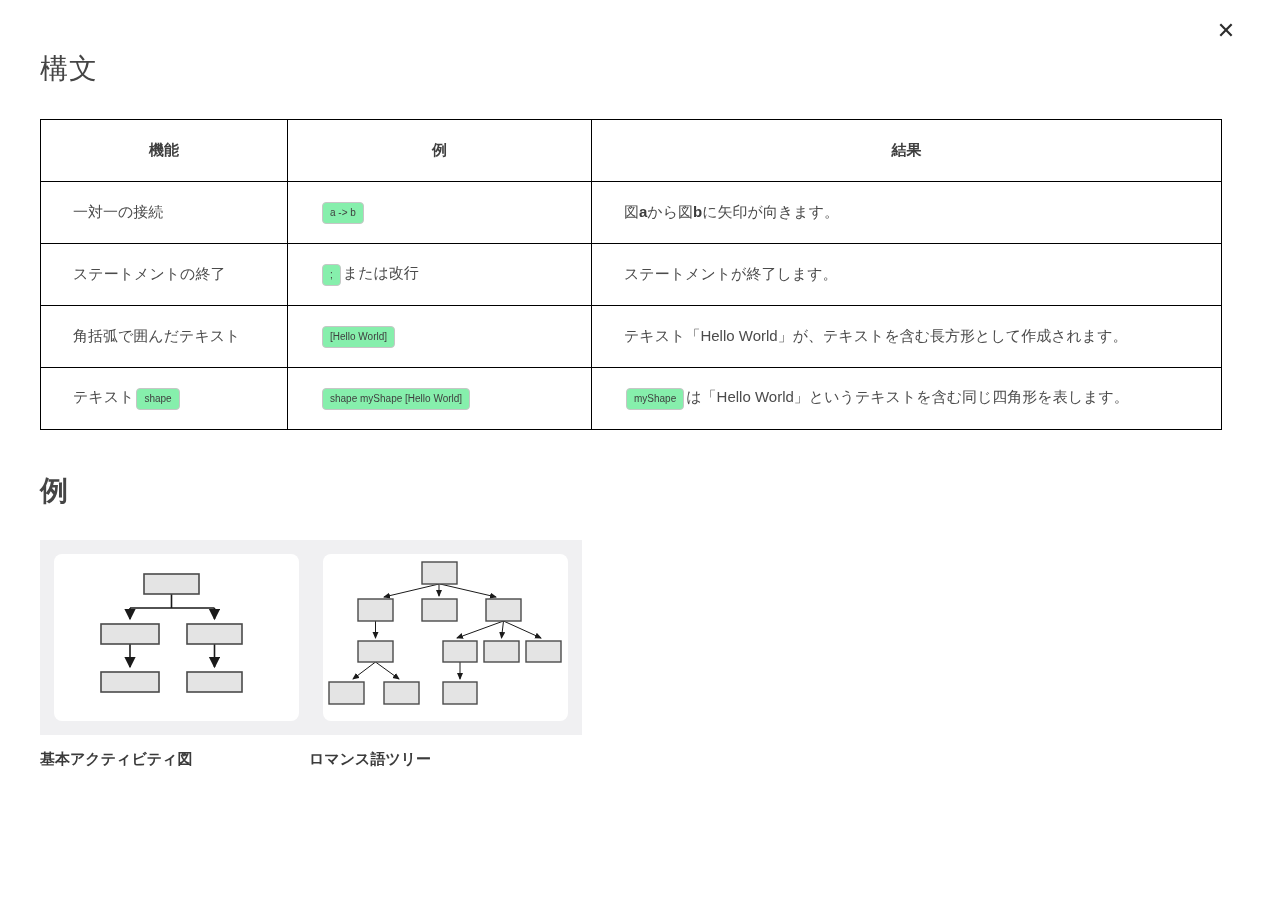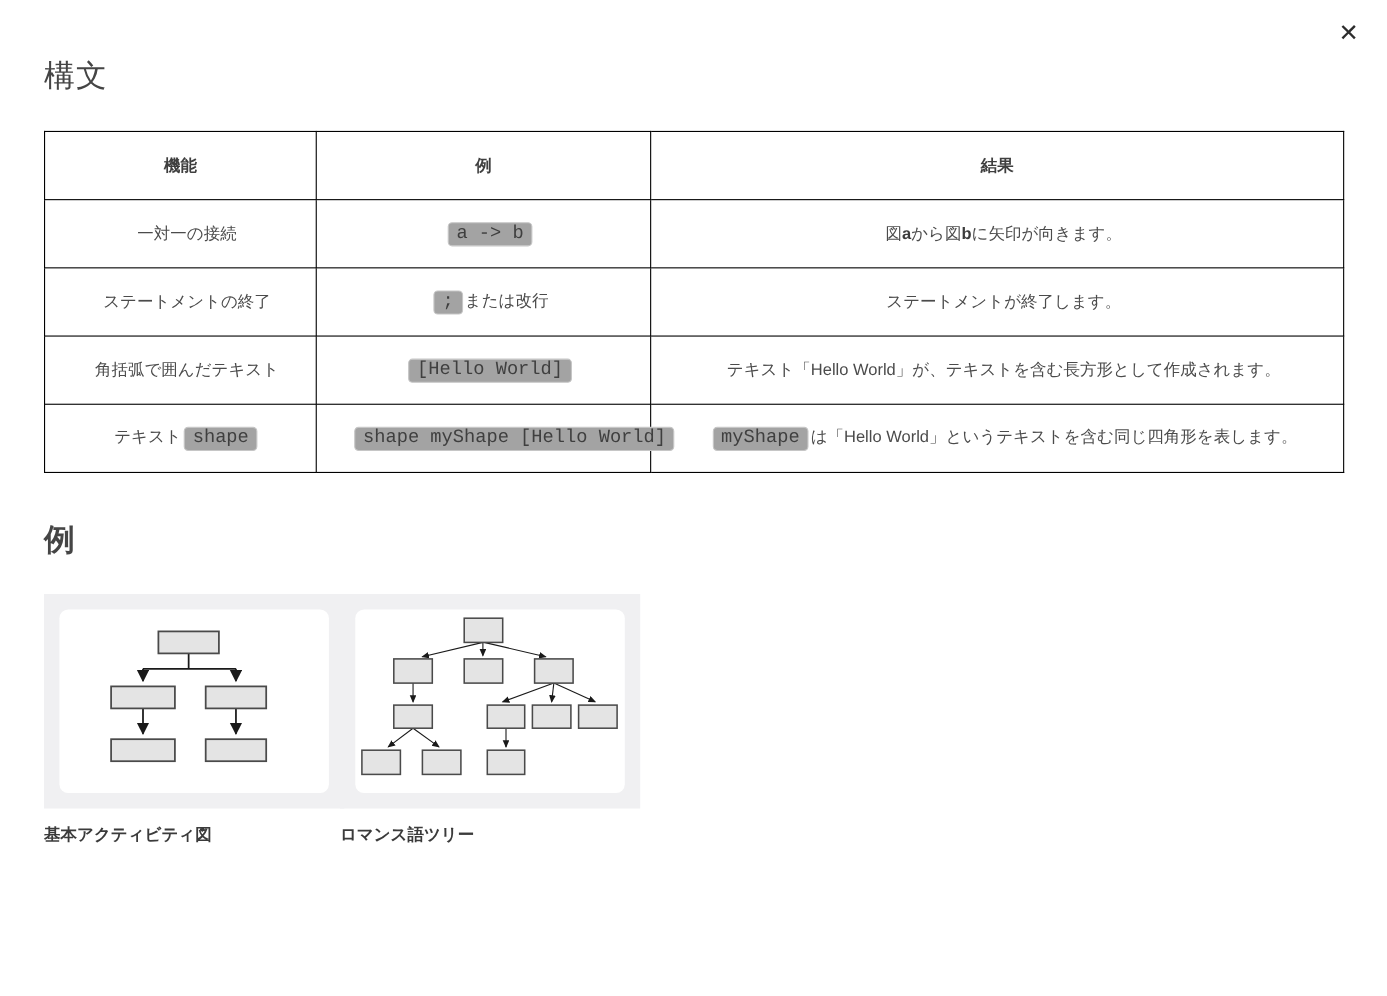--- a/index.html
+++ b/index.html
@@ -42,34 +42,34 @@
     height: 62px;
     font-size: 15px;
     vertical-align: middle;
   }
   .syntax-table th {
     text-align: center;
     font-weight: bold;
     color: #3f3f3f;
   }
   .syntax-table td {
-    text-align: center;
+    text-align: left;
     padding: 0 20px 0 32px;
     color: #4b4b4b;
     margin-left: 26px;
   }
   .syntax-table td strong { font-weight: bold; color: #3c3c3c; }
 
   .chip {
     display: inline-block;
-    font-family: Liberation Mono, monospace;
-    font-size: 17px;
+    font-family: Liberation Sans, sans-serif;
+    font-size: 10px;
     line-height: 17px;
     color: #3f3f3f;
-    background: #a3a3a3;
+    background: #86efac;
     border: 1px solid #c6c6c6;
     border-radius: 4px;
     padding: 1px 7px 2px;
     margin: 0 2px;
     white-space: nowrap;
     vertical-align: baseline;
   }
 
   h2.section-title {
     margin-top: 42px;

